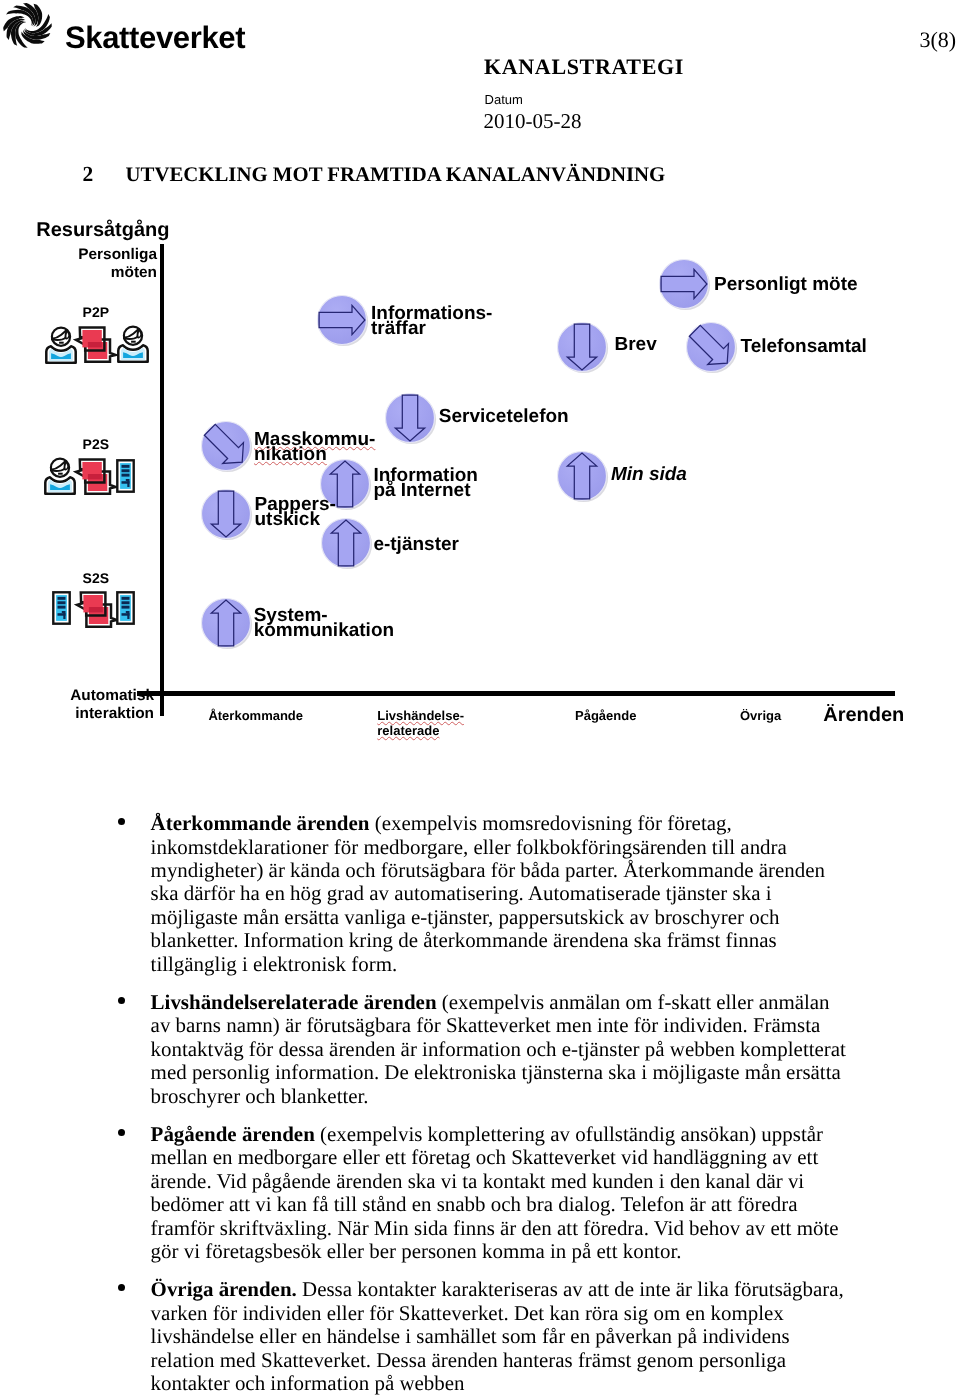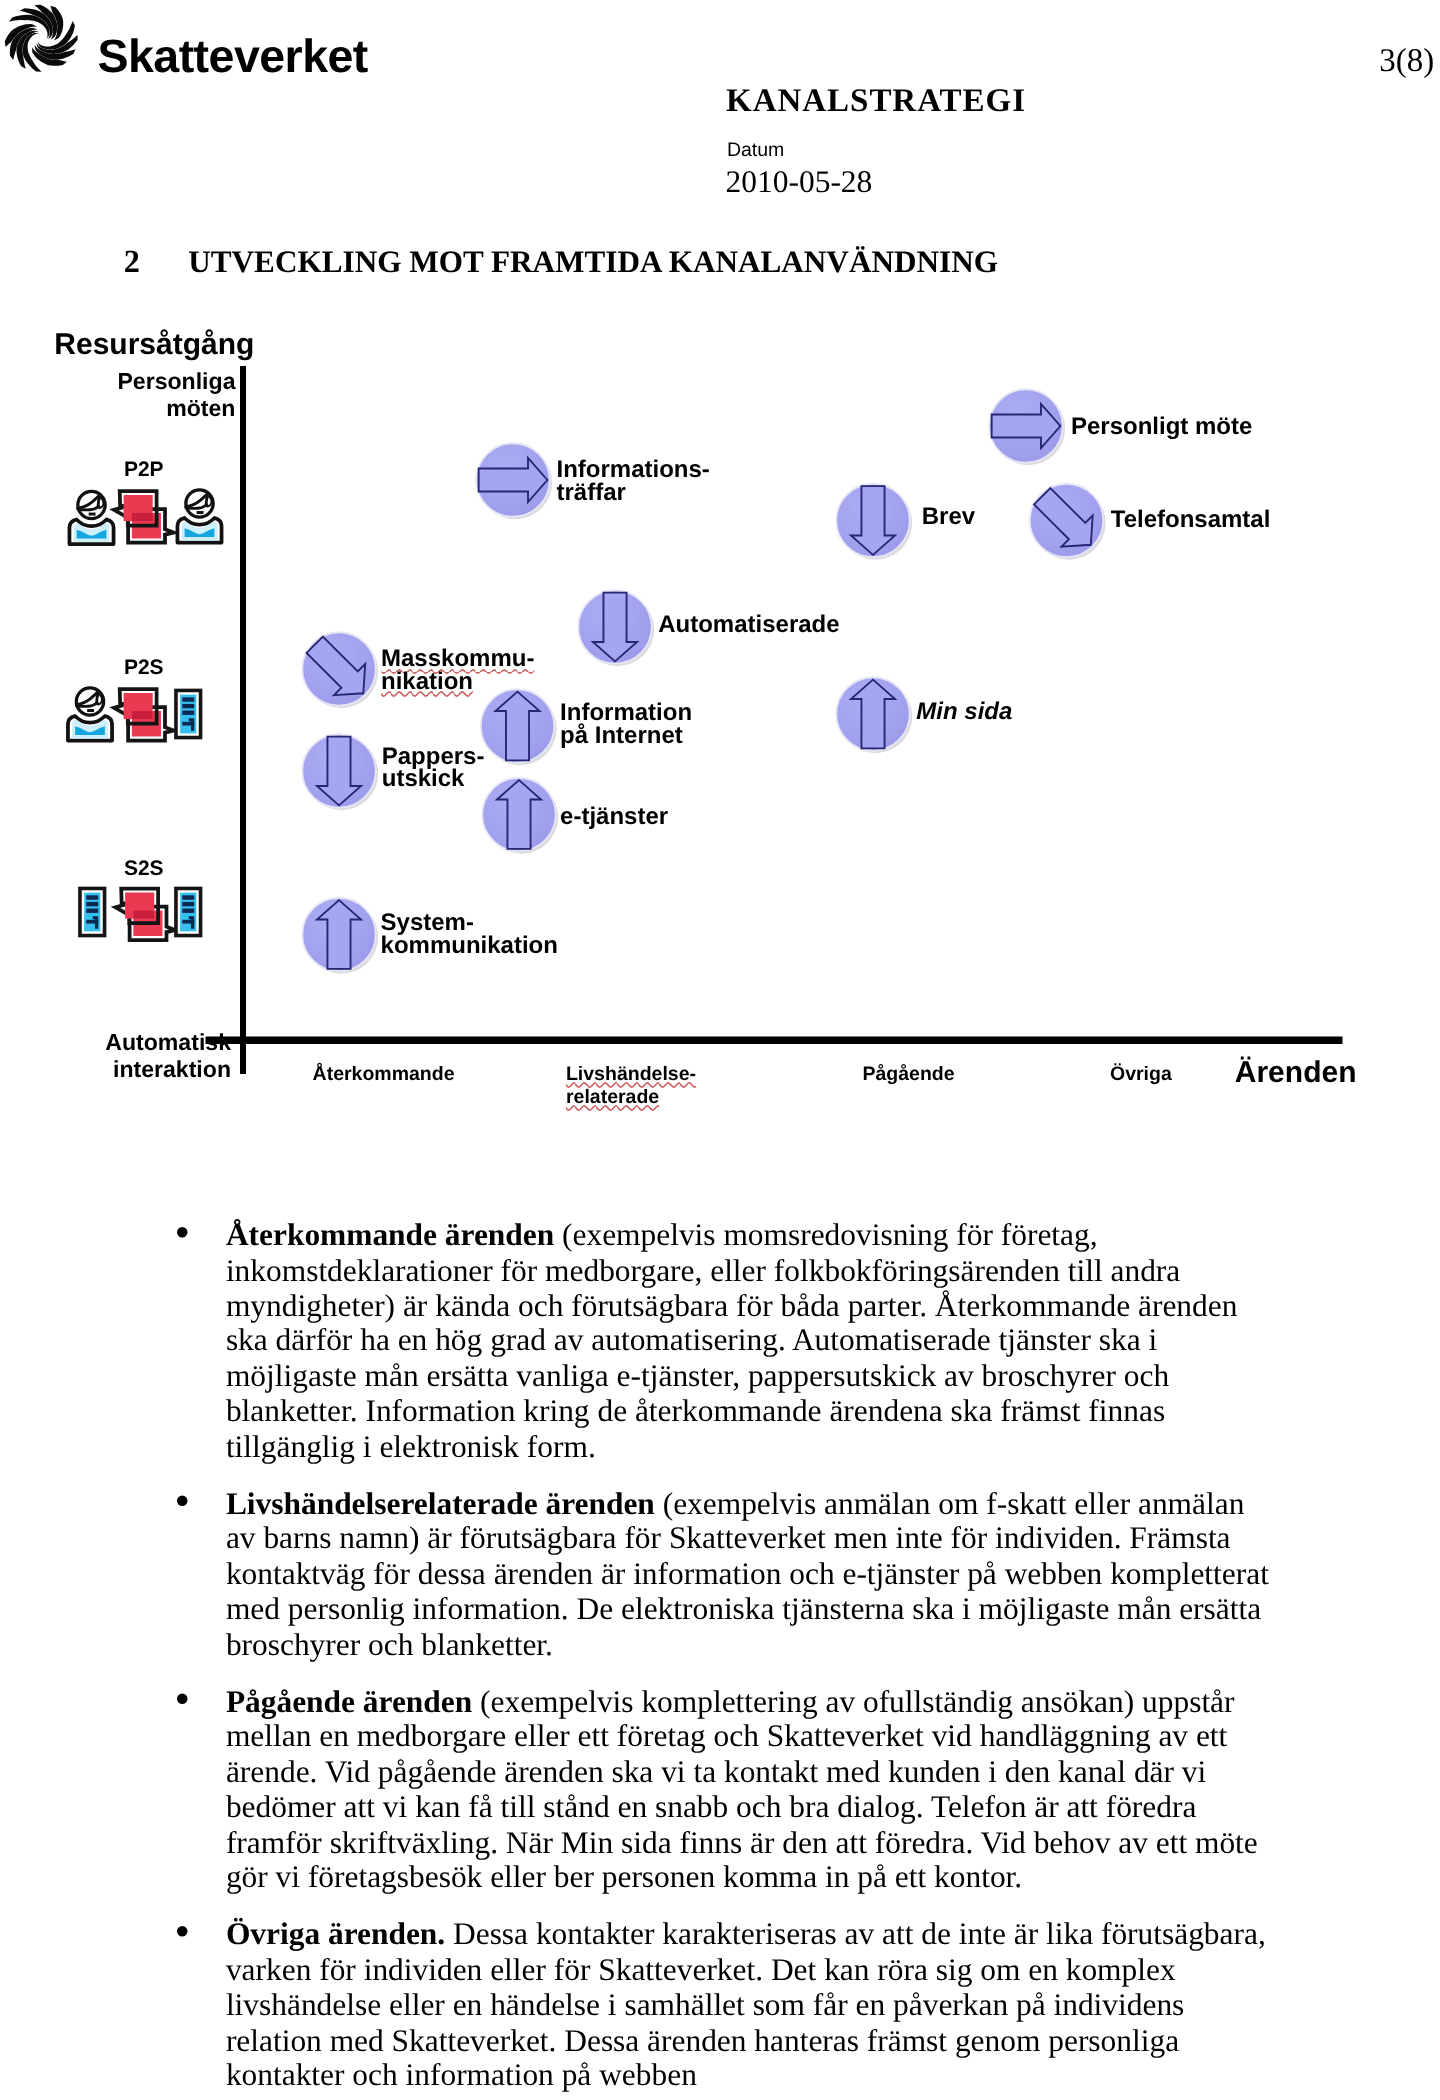--- a/index.html
+++ b/index.html
@@ -48,21 +48,21 @@
              font-size:20px;line-height:20.5px;}
   .dg-axlabel{position:absolute;font-family:"Liberation Sans",sans-serif;font-weight:bold;
               font-size:15.4px;line-height:18.2px;text-align:right;white-space:pre-line;}
   .dg-rowlabel{position:absolute;font-family:"Liberation Sans",sans-serif;font-weight:bold;
                font-size:14px;line-height:14px;text-align:center;}
   .dg-xlabel{position:absolute;font-family:"Liberation Sans",sans-serif;font-weight:bold;
              font-size:13px;line-height:15px;white-space:pre-line;}
   .dg-node{position:absolute;}
   .dg-node svg{position:absolute;left:0;top:0;overflow:visible;}
   .dg-nodelabel{position:absolute;font-family:"Liberation Sans",sans-serif;font-weight:bold;
-                font-size:16px;line-height:15px;white-space:pre-line;}
+                font-size:19px;line-height:15px;white-space:pre-line;}
   .icon-svg{position:absolute;overflow:visible;}
   .sp{ text-decoration: underline; text-decoration-style: wavy;
        text-decoration-color:#d06060; text-decoration-thickness:1px;
        text-underline-offset:1px; }
 
 
 </style>
 </head>
 <body>
 
@@ -179,21 +179,21 @@
               <stop offset="0%" stop-color="#adadf4"></stop>
               <stop offset="58%" stop-color="#a2a2ef"></stop>
               <stop offset="100%" stop-color="#9a9aea"></stop>
             </radialGradient>
           </defs>
           <circle cx="35.6" cy="35.6" r="24.5" fill="#cfcfd6" opacity="0.75"></circle>
           <circle cx="34" cy="34" r="24.5" fill="url(#gradFill5)" stroke="#e6e6f5" stroke-width="1.2"></circle>
           <path d="M 11.100000000000001 26.3 L 44 26.3 L 44 19.3 L 56.9 34 L 44 48.7 L 44 41.7 L 11.100000000000001 41.7 Z" fill="#a5a5f2" stroke="#262673" stroke-width="1.25" stroke-linejoin="miter" transform="rotate(90 34 34)"></path>
         </svg>
       </div>
-      <div class="dg-nodelabel" style="left: 438.8px; top: 409px;">Automatiserade</div>
+      <div class="dg-nodelabel" style="left: 438.8px; top: 409px;">Servicetelefon</div>
       <div class="dg-node" style="left: 311px; top: 450px; width: 68px; height: 68px;">
         <svg width="68" height="68" viewBox="0 0 68 68">
           <defs>
             <radialGradient id="gradFill6" cx="38%" cy="32%" r="78%">
               <stop offset="0%" stop-color="#adadf4"></stop>
               <stop offset="58%" stop-color="#a2a2ef"></stop>
               <stop offset="100%" stop-color="#9a9aea"></stop>
             </radialGradient>
           </defs>
           <circle cx="35.6" cy="35.6" r="24.5" fill="#cfcfd6" opacity="0.75"></circle>

